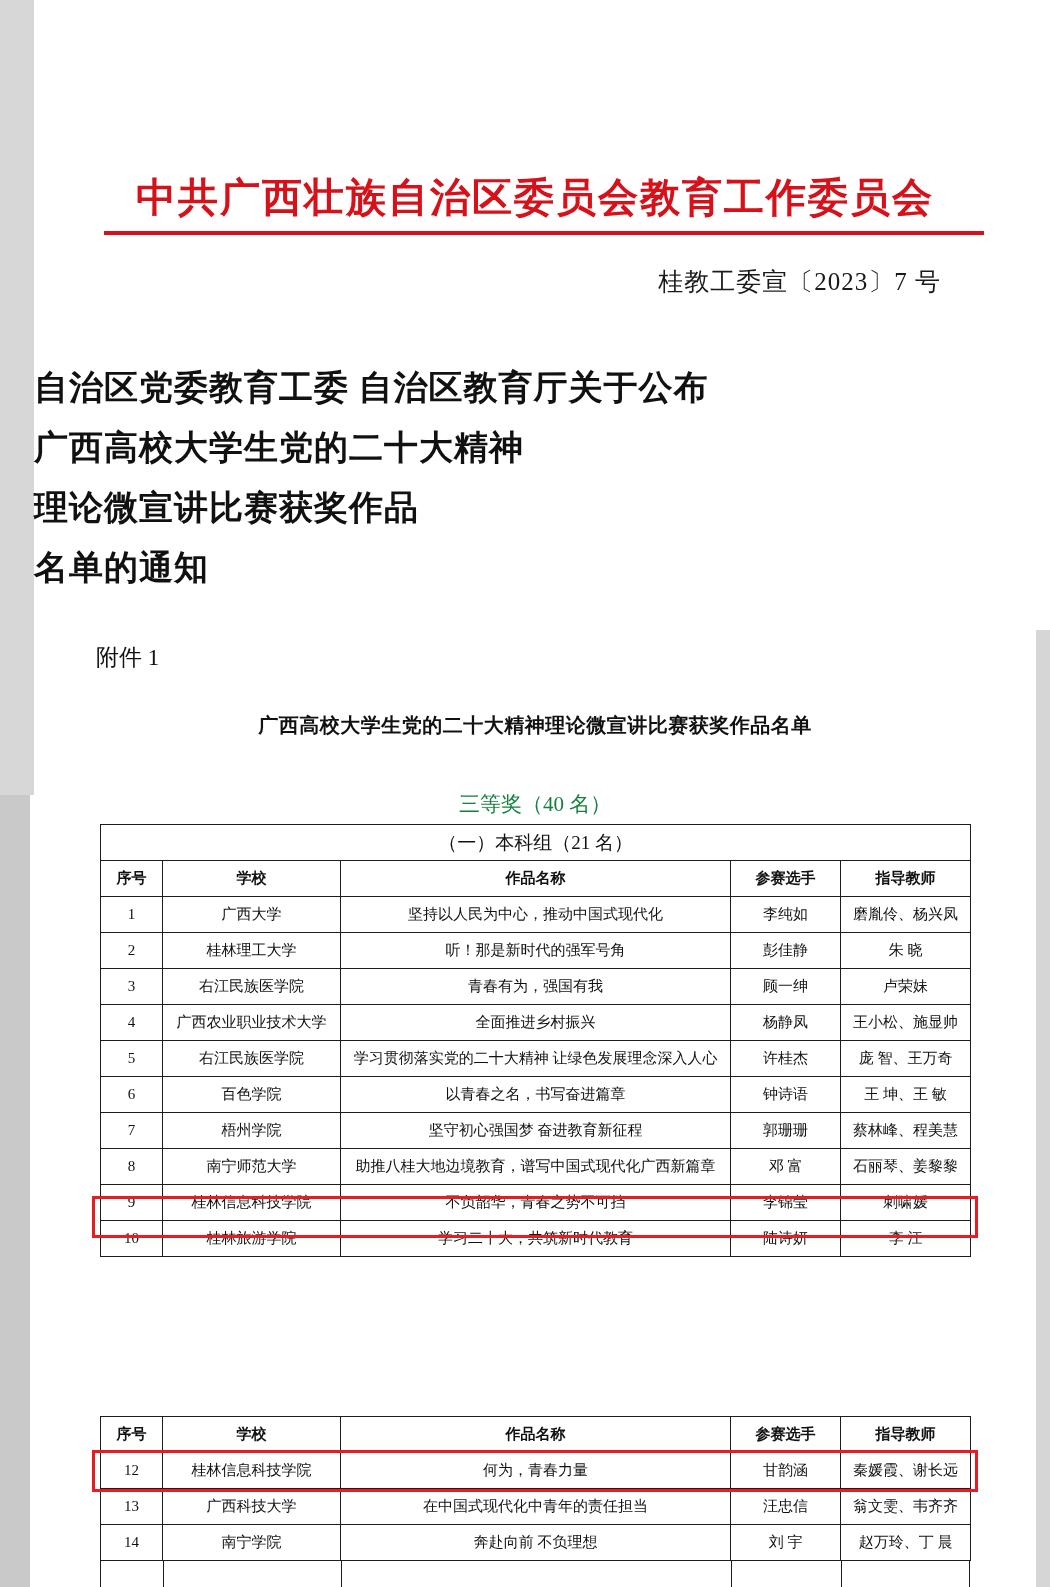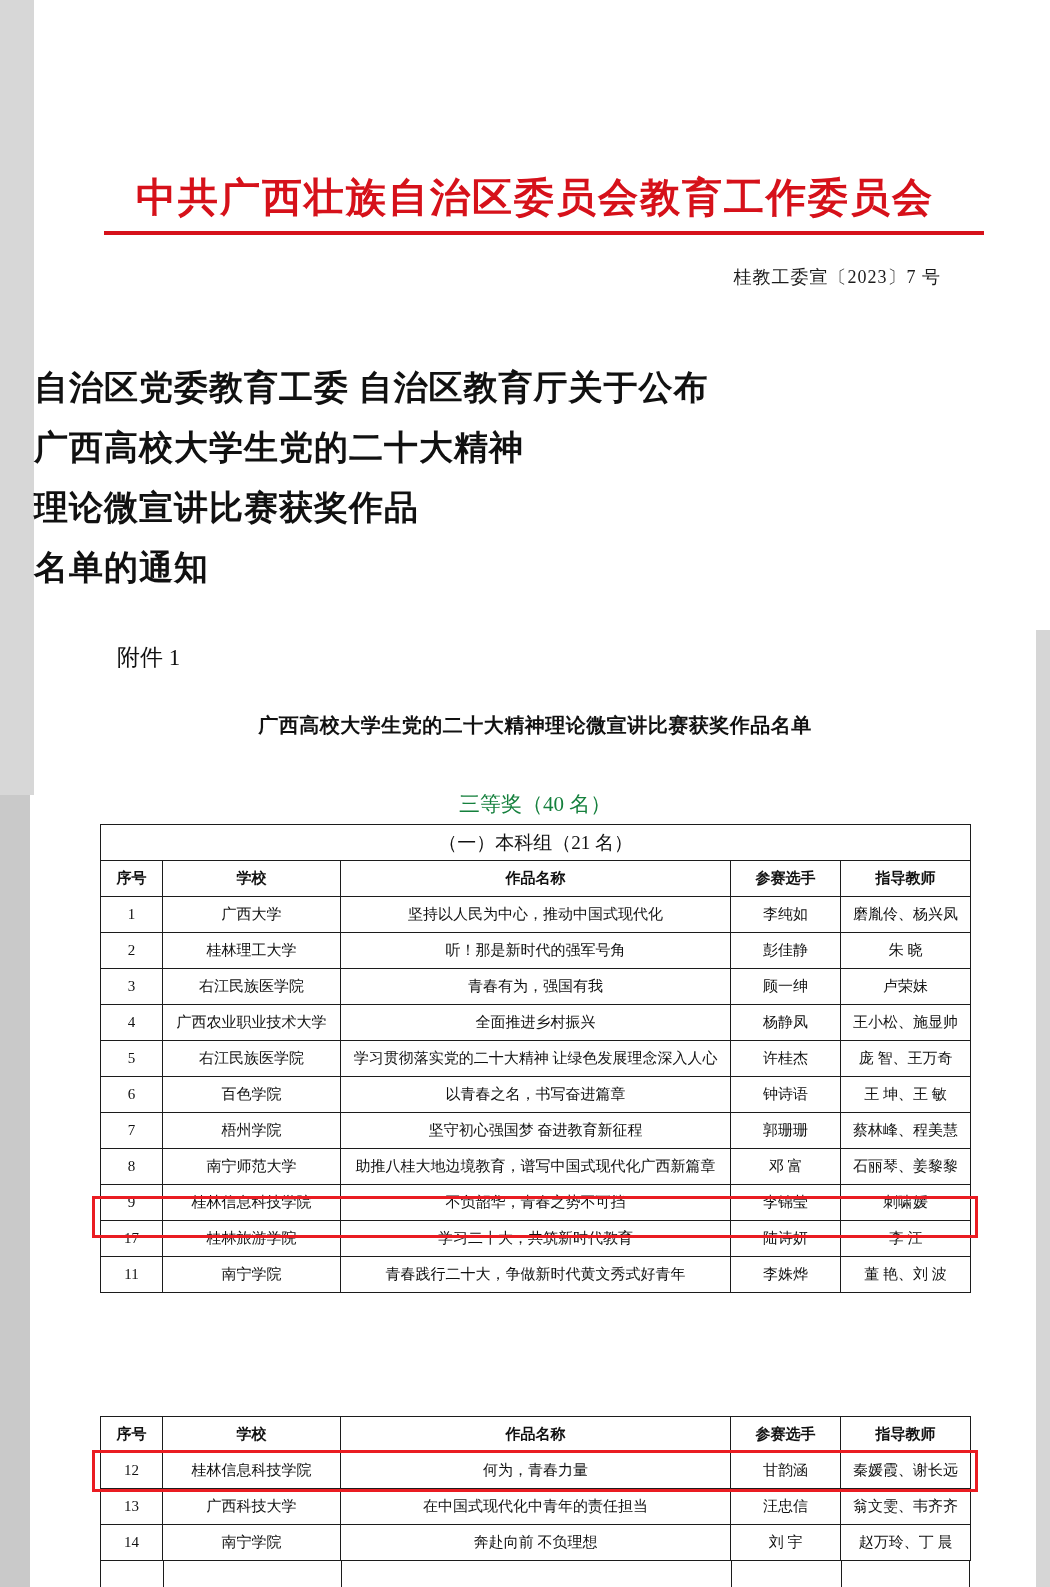--- a/index.html
+++ b/index.html
@@ -67,21 +67,21 @@
     left: 70px;
     width: 880px;
     top: 231px;
     height: 4px;
     background: #d6111a;
   }
   .doc-number {
     position: absolute;
     right: 95px;
     top: 265px;
-    font-size: 18px;
+    font-size: 25px;
     color: #1a1a1a;
     letter-spacing: 1px;
     white-space: nowrap;
   }
   .main-title {
     position: absolute;
     left: 0; right: 0;
     top: 358px;
     font-size: 34px;
     font-weight: bold;
@@ -90,21 +90,20 @@
     letter-spacing: 1px;
   }
   .main-title div { white-space: nowrap; }
 
   .attachment-label {
     position: absolute;
     left: 62px;
     top: 642px;
     font-size: 23px;
     color: #111;
-    margin-left: 21px;
   }
   .list-title {
     position: absolute;
     left: 0; right: 0;
     top: 712px;
     text-align: center;
     font-size: 20px;
     font-weight: bold;
     color: #111;
     letter-spacing: 0.5px;
@@ -302,32 +301,25 @@
           <td>石丽琴、姜黎黎</td>
         </tr>
         <tr>
           <td>9</td>
           <td>桂林信息科技学院</td>
           <td>不负韶华，青春之势不可挡</td>
           <td>李锦莹</td>
           <td>刺啸媛</td>
         </tr>
         <tr>
-          <td>17</td>
+          <td>10</td>
           <td>桂林旅游学院</td>
           <td>学习二十大，共筑新时代教育</td>
           <td>陆诗妍</td>
           <td>李  江</td>
-        </tr>
-        <tr>
-          <td>11</td>
-          <td>南宁学院</td>
-          <td>青春践行二十大，争做新时代黄文秀式好青年</td>
-          <td>李姝烨</td>
-          <td>董  艳、刘  波</td>
         </tr>
       </tbody>
     </table>
 
     <div class="hl-box" id="hl1"></div>
 
     <table class="award" id="table2">
       <colgroup>
         <col class="c-no">
           <col class="c-school">

